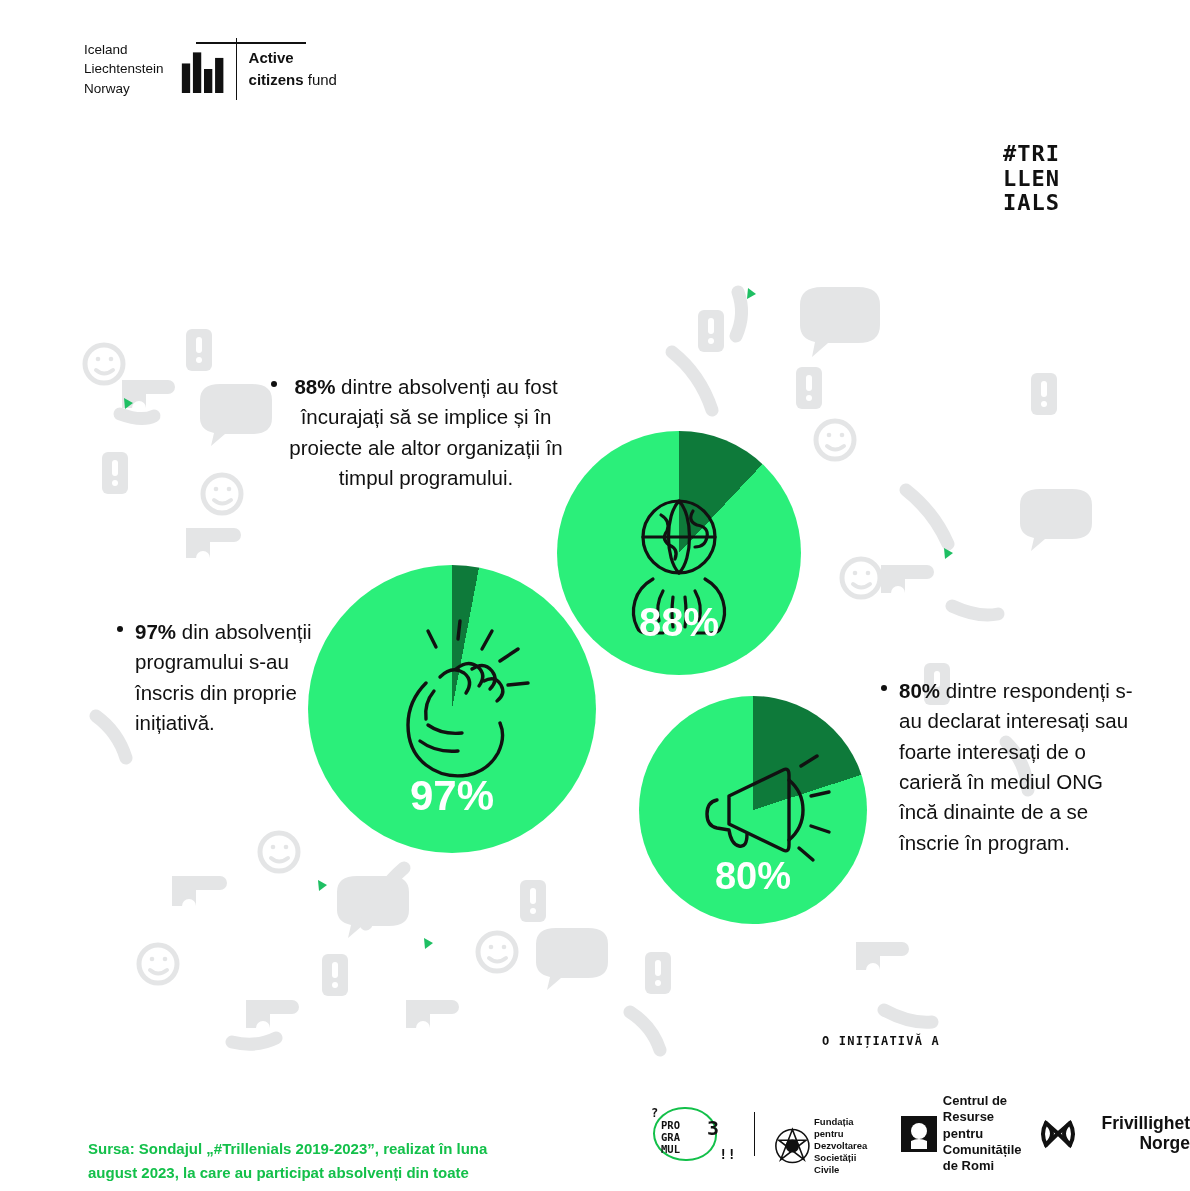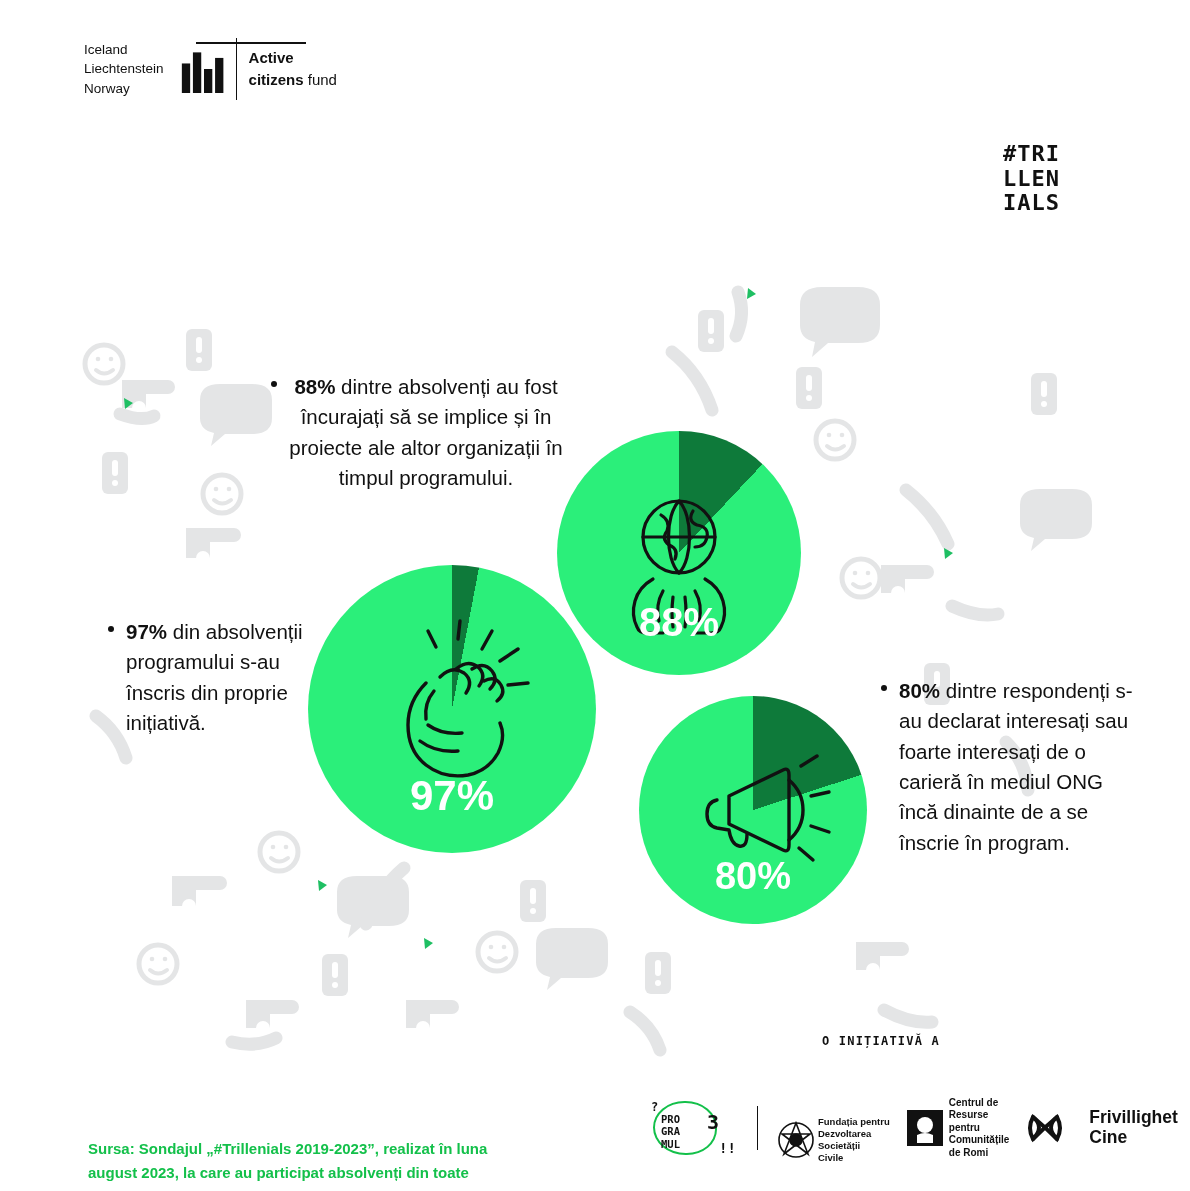--- a/index.html
+++ b/index.html
@@ -95,21 +95,21 @@
     color: #111;
   }
   .callout .bullet {
     position: absolute; left: 0; top: 9px;
     width: 6px; height: 6px; border-radius: 50%; background: #111;
   }
   .callout .txt { display: block; padding-left: 18px; }
   .callout b { font-weight: bold; }
 
   #callout-88 { left: 271px; top: 372px; width: 292px; text-align: center; }
-  #callout-97 { left: 108px; top: 617px; width: 200px; }
+  #callout-97 { left: 117px; top: 617px; width: 200px; }
   #callout-80 { left: 881px; top: 676px; width: 262px; }
 
   
   .source {
     position: absolute; left: 88px; top: 1137px; width: 430px;
     font-size: 15px; line-height: 1.62; color: #13C04A; font-weight: bold;
     font-family: "Liberation Sans", sans-serif;
   }
   .initiative-label {
     position: absolute; left: 822px; top: 1034px;
@@ -135,22 +135,22 @@
   }
   .fl-programul .txt { position: absolute; left: 16px; top: 16px; }
   .fl-fundatia { display: flex; align-items: center; gap: 0; margin-top: 24px; }
   .fl-fundatia .mark { width: 44px; height: 44px; }
   .fl-fundatia .name {
     font-size: 9.5px; line-height: 1.25; font-weight: bold; color: #111;
     font-family: "Liberation Sans", sans-serif;
   }
   .fl-cr { display: flex; align-items: center; gap: 5px; }
   .fl-cr .mark { width: 38px; height: 38px; }
-  .fl-cr .name { font-size: 10px; line-height: 1.25; font-weight: bold; color: #111; }
-  .fl-friv { display: flex; align-items: center; gap: 24px; }
+  .fl-cr .name { font-size: 13px; line-height: 1.25; font-weight: bold; color: #111; }
+  .fl-friv { display: flex; align-items: center; gap: 24px; text-align: right; }
   .fl-friv .mark { width: 40px; height: 34px; }
   .fl-friv .name { font-size: 17.5px; line-height: 1.12; font-weight: bold; color: #111; }
 </style>
 </head>
 <body>
 
 <div class="page">
 
   <svg class="bg-doodles" viewBox="0 0 1190 1191" width="1190" height="1191" aria-hidden="true">
     <g fill="#e4e5e6">
@@ -427,19 +427,19 @@
       <svg class="mark" viewBox="0 0 40 34">
         <g fill="none" stroke="#111" stroke-width="4" stroke-linecap="round">
           <path d="M8 6 q12 10 0 22 q-6 -11 0 -22z"></path>
           <path d="M32 6 q-12 10 0 22 q6 -11 0 -22z"></path>
           <path d="M8 6 q12 10 24 22"></path>
           <path d="M32 6 q-12 10 -24 22"></path>
         </g>
       </svg>
       <div class="name">
         <span>Frivillighet</span><br>
-        <span>Cine</span>
+        <span>Norge</span>
       </div>
     </div>
 
   </div>
 
 </div>
 
 </body></html>

